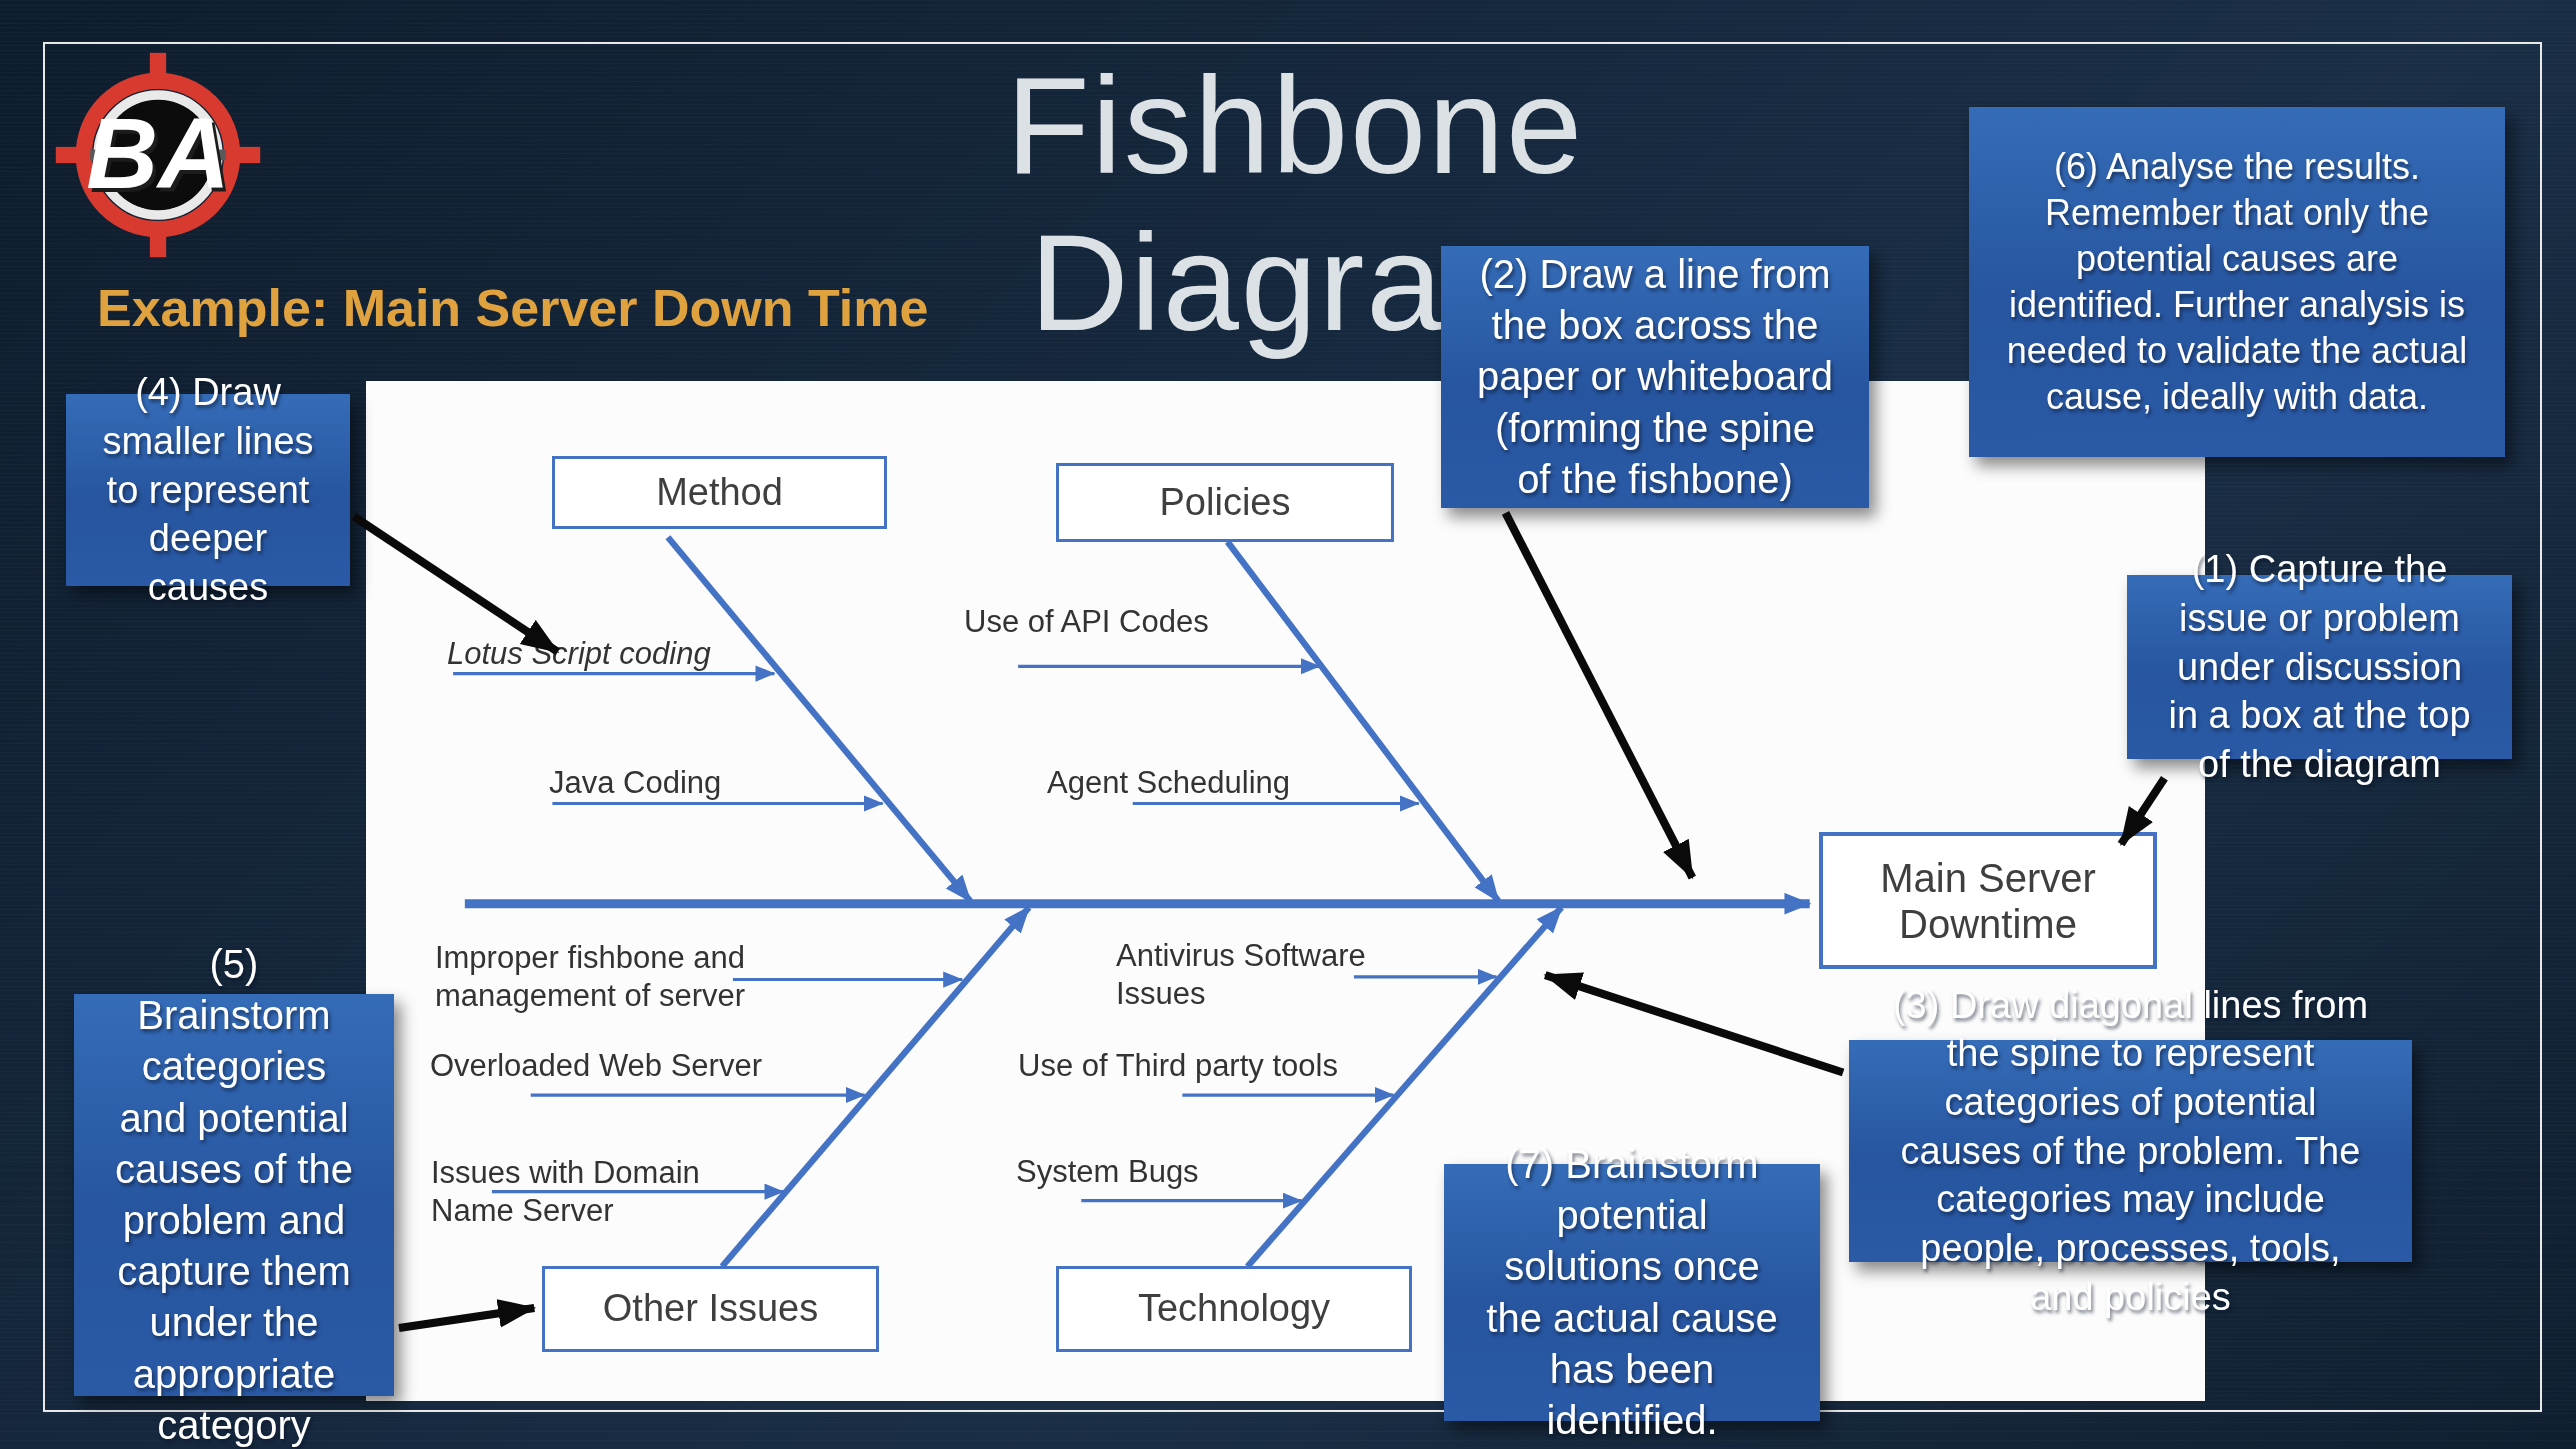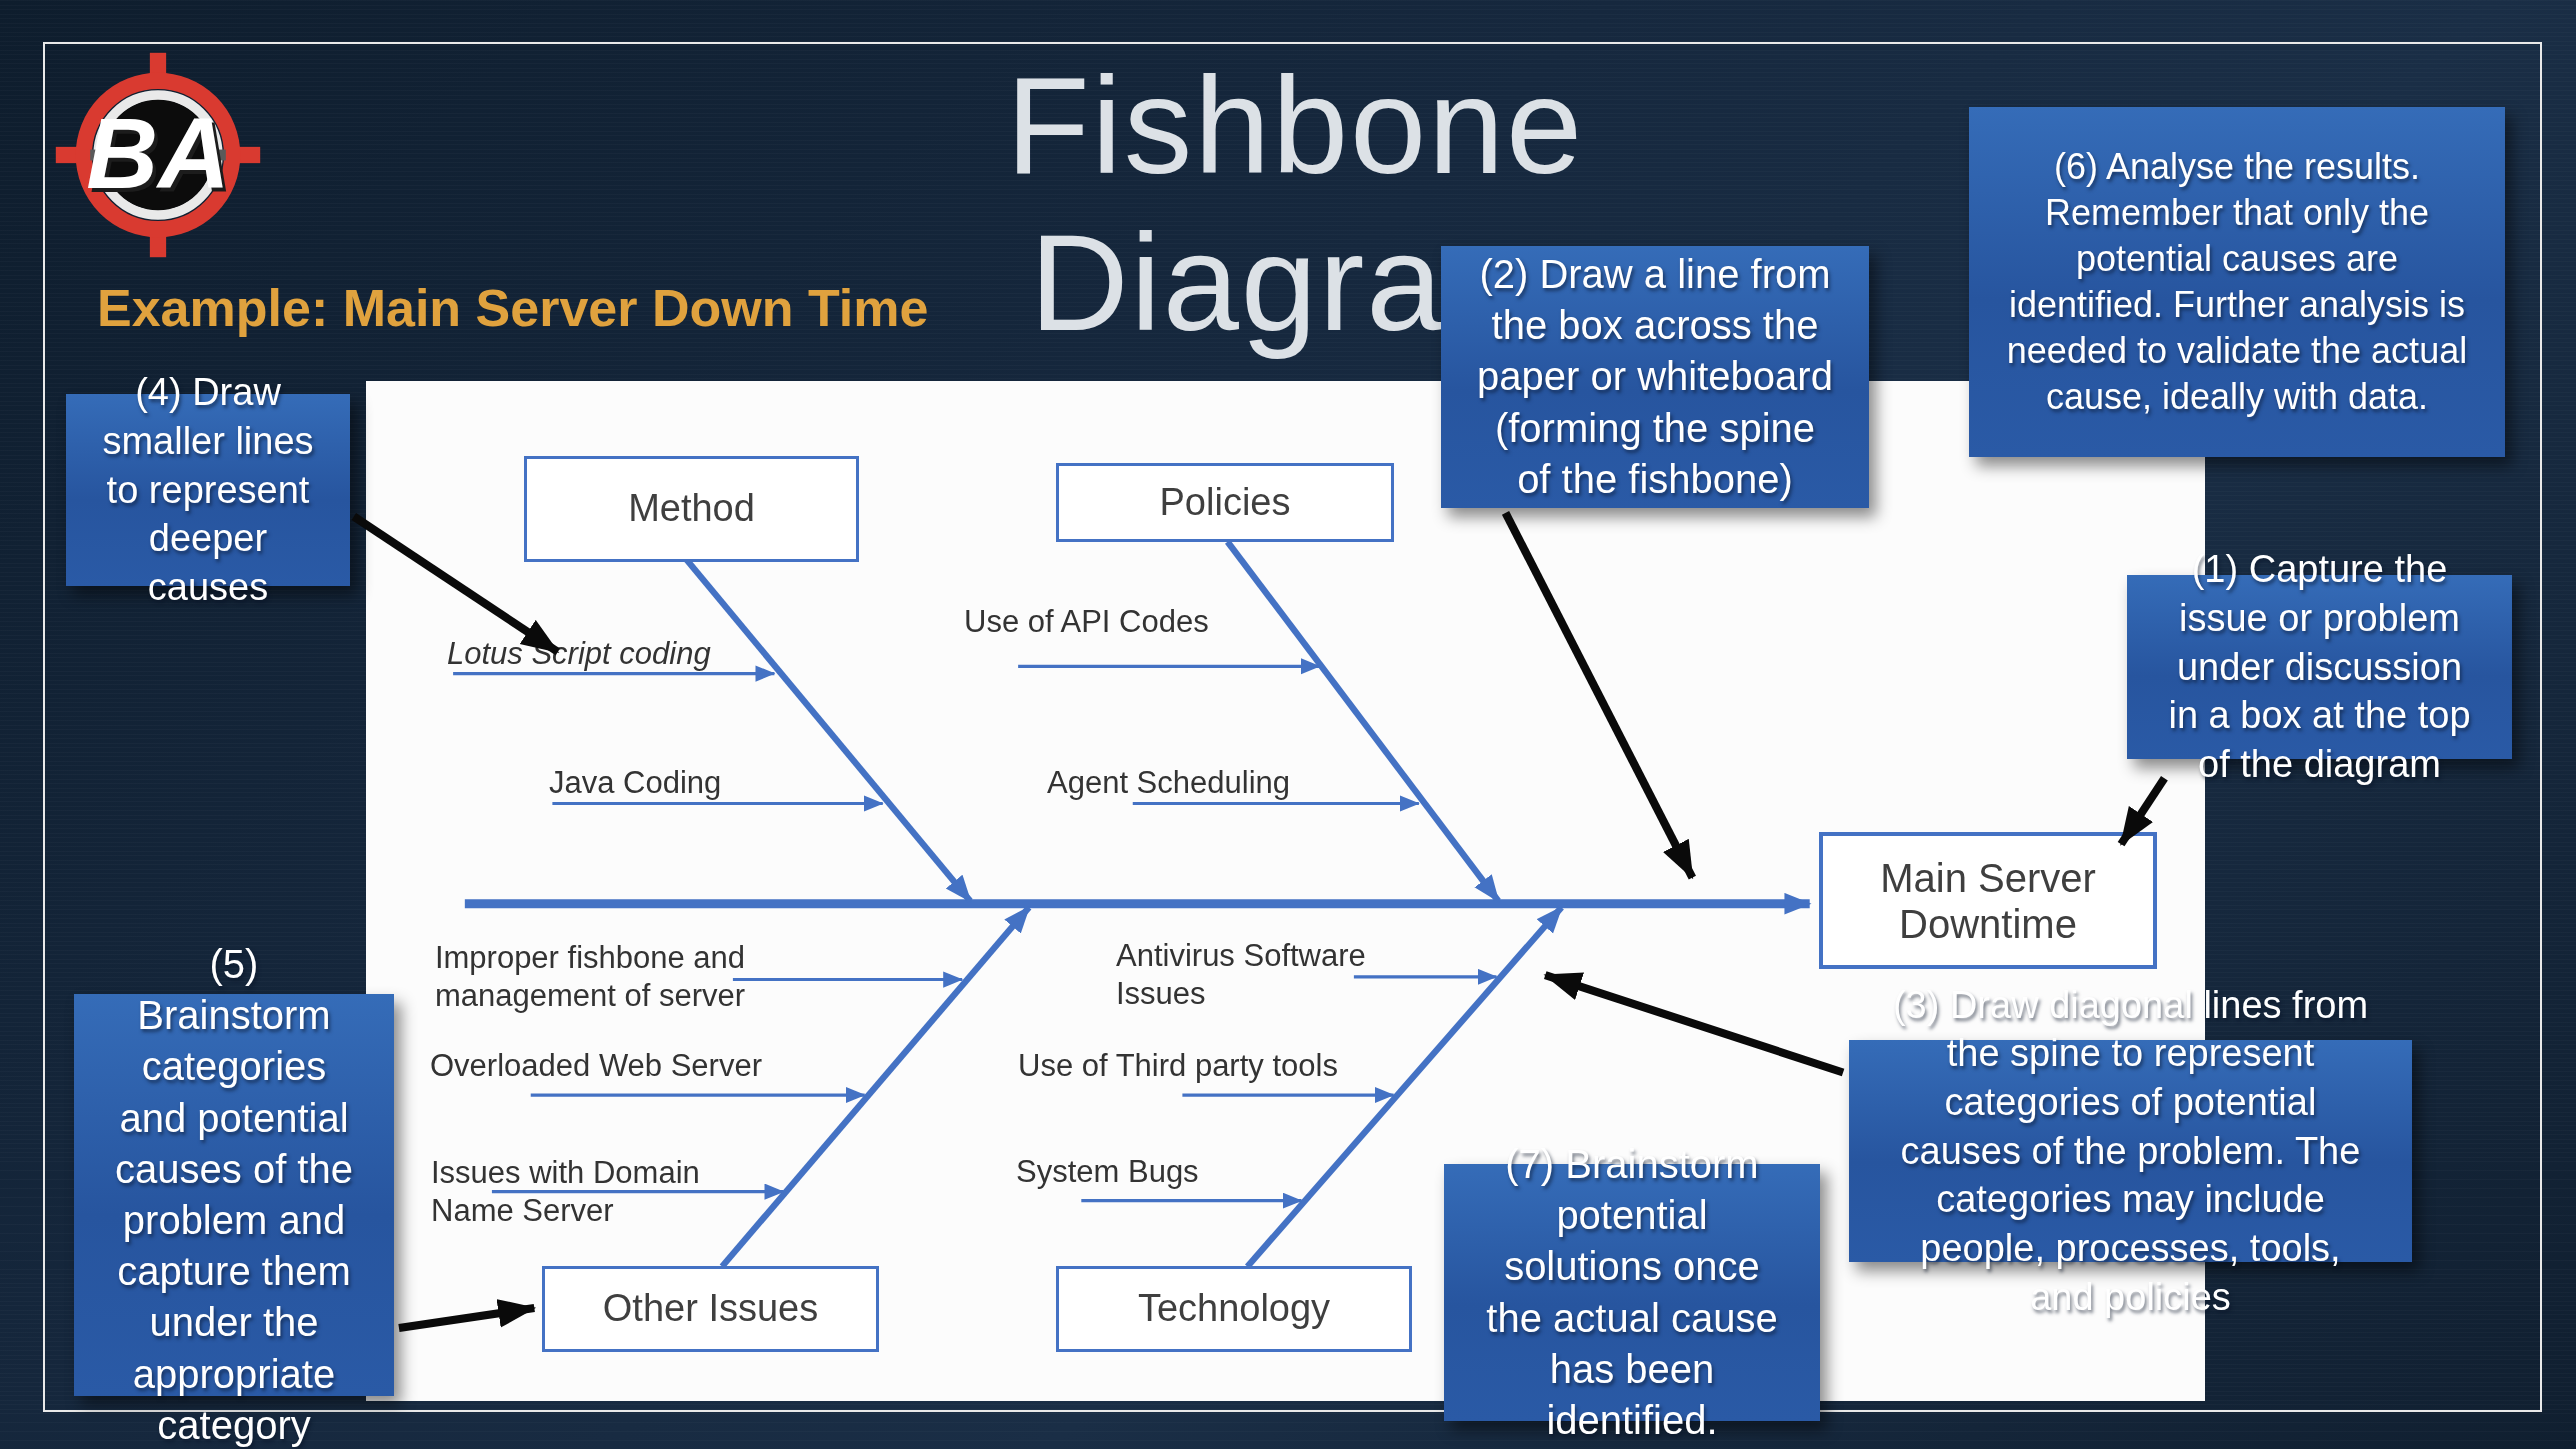--- a/index.html
+++ b/index.html
@@ -79,21 +79,21 @@
 
   <line x1="812" y1="1085" x2="1066" y2="1085" stroke="#4472c4" stroke-width="3.5" marker-end="url(#m-blue-s)"></line>
   <line x1="588" y1="1213" x2="958" y2="1213" stroke="#4472c4" stroke-width="3.5" marker-end="url(#m-blue-s)"></line>
   <line x1="545" y1="1320" x2="868" y2="1320" stroke="#4472c4" stroke-width="3.5" marker-end="url(#m-blue-s)"></line>
 
   <line x1="1500" y1="1082" x2="1658" y2="1082" stroke="#4472c4" stroke-width="3.5" marker-end="url(#m-blue-s)"></line>
   <line x1="1310" y1="1213" x2="1544" y2="1213" stroke="#4472c4" stroke-width="3.5" marker-end="url(#m-blue-s)"></line>
   <line x1="1198" y1="1330" x2="1442" y2="1330" stroke="#4472c4" stroke-width="3.5" marker-end="url(#m-blue-s)"></line>
 </svg>
 
-<div class="abs cat-box" style="left:524px;top:456px;width:335px;height:106px;">Method</div>
+<div class="abs cat-box" style="left:552px;top:456px;width:335px;height:73px;">Method</div>
 <div class="abs cat-box" style="left:1056px;top:463px;width:338px;height:79px;">Policies</div>
 <div class="abs cat-box" style="left:542px;top:1266px;width:337px;height:86px;">Other Issues</div>
 <div class="abs cat-box" style="left:1056px;top:1266px;width:356px;height:86px;">Technology</div>
 <div class="abs cat-box" style="left:1819px;top:832px;width:338px;height:137px;border-width:4.5px;font-size:40px;padding:0 36px;">Main Server Downtime</div>
 
 <div class="abs cause nowrap" style="left:447px;top:635px;font-style:italic;">Lotus Script coding</div>
 <div class="abs cause nowrap" style="left:549px;top:764px;">Java Coding</div>
 <div class="abs cause nowrap" style="left:964px;top:603px;">Use of API Codes</div>
 <div class="abs cause nowrap" style="left:1047px;top:764px;">Agent Scheduling</div>
 <div class="abs cause" style="left:431px;top:939px;width:318px;text-align:center;">Improper fishbone and management of server</div>

